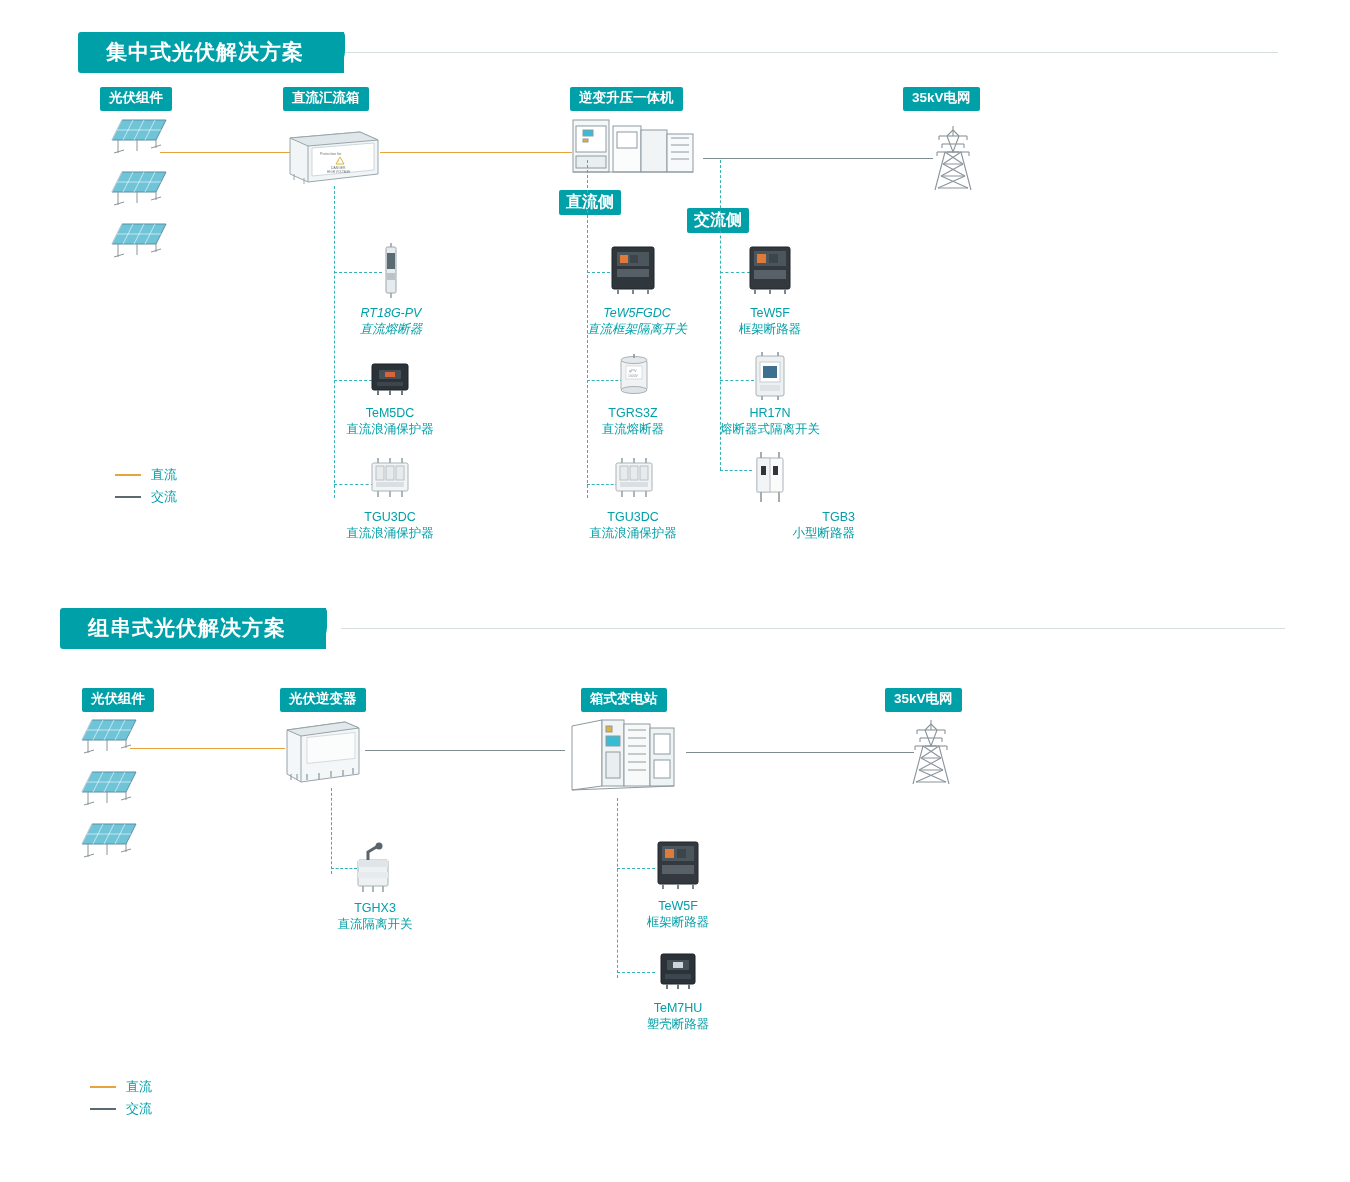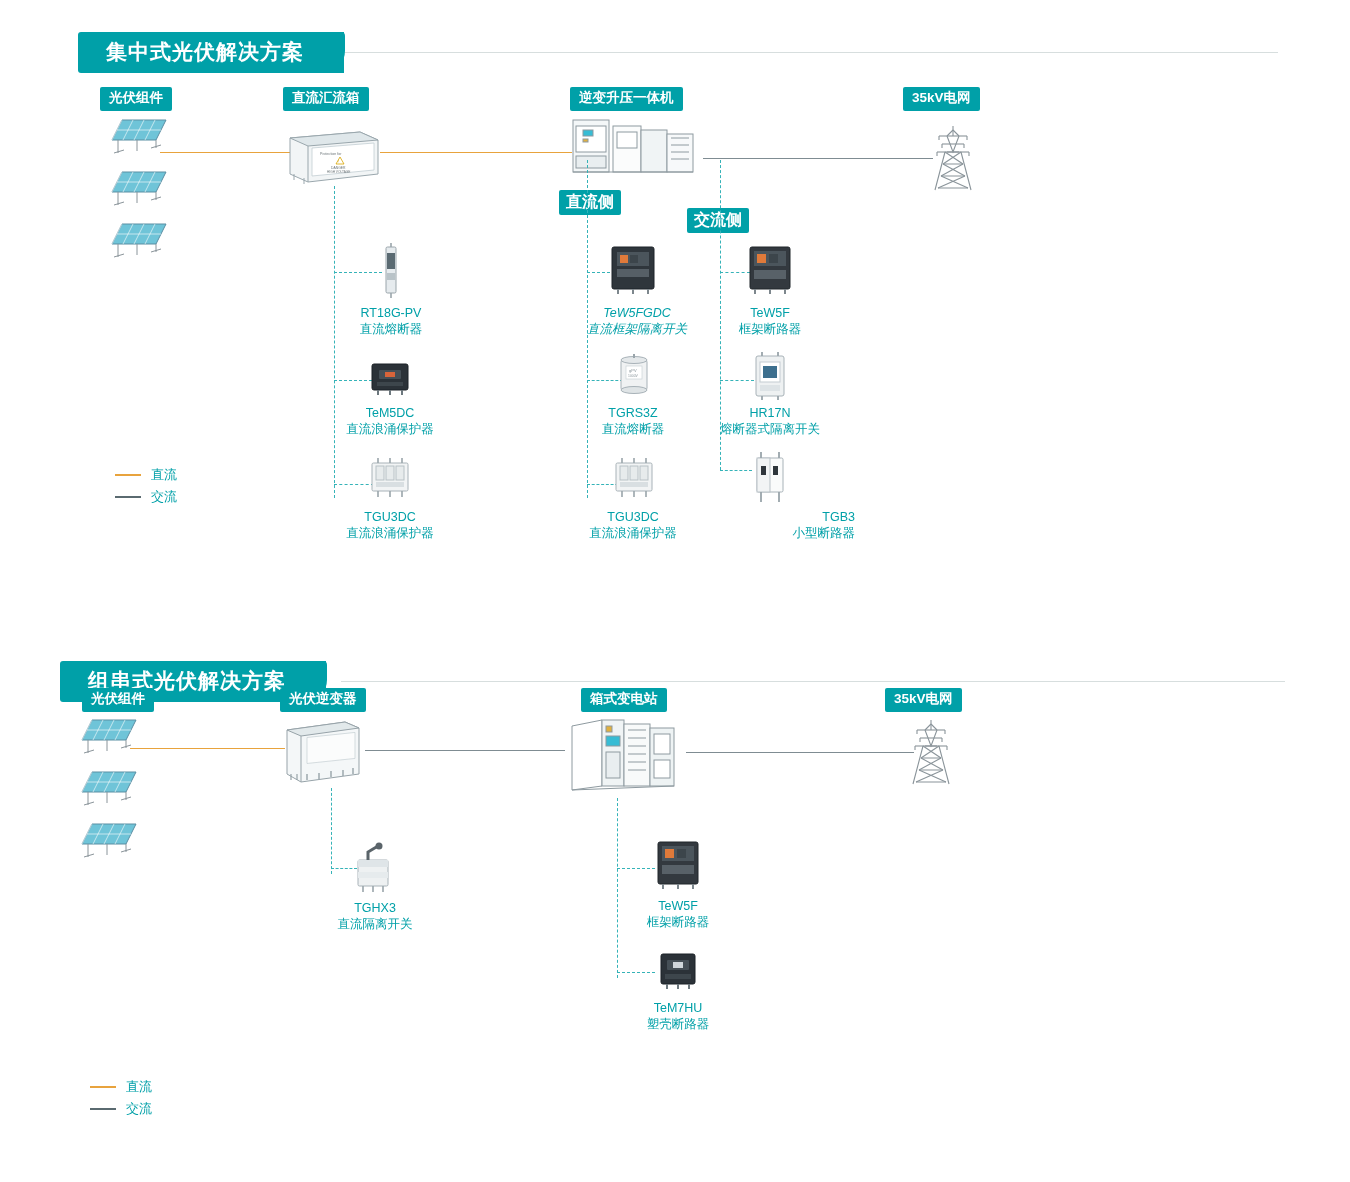--- a/index.html
+++ b/index.html
@@ -240,21 +240,21 @@
 <div class="dash-h" style="left:720px; top:272px; width:30px;"></div>
 <div class="dash-h" style="left:720px; top:380px; width:34px;"></div>
 <div class="dash-h" style="left:720px; top:470px; width:32px;"></div>
 
 <svg class="abs" style="left:378px; top:243px;" width="26" height="56" viewBox="0 0 26 56">
   <rect x="8" y="4" width="10" height="46" rx="1.5" fill="#e6ebee" stroke="#9aa5ab"></rect>
   <rect x="9" y="10" width="8" height="16" fill="#5a6a72"></rect>
   <rect x="9" y="30" width="8" height="7" fill="#b9c3c8"></rect>
   <path d="M13,0 L13,4 M13,50 L13,55" stroke="#9aa5ab" stroke-width="1.6"></path>
 </svg>
-<div class="prod" style="left:306px; top:305px;">
+<div class="prod" style="left:306px; top:305px;font-style:italic;">
   <div class="name">RT18G-PV</div>
   <div class="desc">直流熔断器</div>
 </div>
 
 <svg class="abs" style="left:368px; top:358px;" width="44" height="40" viewBox="0 0 44 40">
   <rect x="4" y="6" width="36" height="26" rx="2" fill="#2b3238" stroke="#1b2126"></rect>
   <rect x="11" y="12" width="22" height="9" rx="1" fill="#454f56"></rect>
   <rect x="17" y="14" width="10" height="5" fill="#d8643a"></rect>
   <rect x="9" y="24" width="26" height="4" fill="#3d464c"></rect>
   <path d="M10,32 L10,37 M22,32 L22,37 M34,32 L34,37" stroke="#6d787e" stroke-width="2"></path>
@@ -360,21 +360,21 @@
   <div class="legend-row">
     <div class="legend-swatch" style="background:#e8a33d;"></div>
     <div class="legend-text">直流</div>
   </div>
   <div class="legend-row">
     <div class="legend-swatch" style="background:#5a6a70;"></div>
     <div class="legend-text">交流</div>
   </div>
 </div>
 
-<div class="section-head" style="left:60px; top:661px; width:1225px;gap:15px;">
+<div class="section-head" style="left:60px; top:608px; width:1225px;gap:15px;">
   <div class="section-tag">组串式光伏解决方案</div>
   <div class="section-rule"></div>
 </div>
 
 <div class="stage-label" style="left:82px; top:688px;">光伏组件</div>
 <div class="stage-label" style="left:280px; top:688px;">光伏逆变器</div>
 <div class="stage-label" style="left:581px; top:688px;">箱式变电站</div>
 <div class="stage-label" style="left:885px; top:688px;">35kV电网</div>
 
 <svg class="abs" style="left:70px; top:718px;" width="90" height="155" viewBox="0 0 90 155">

